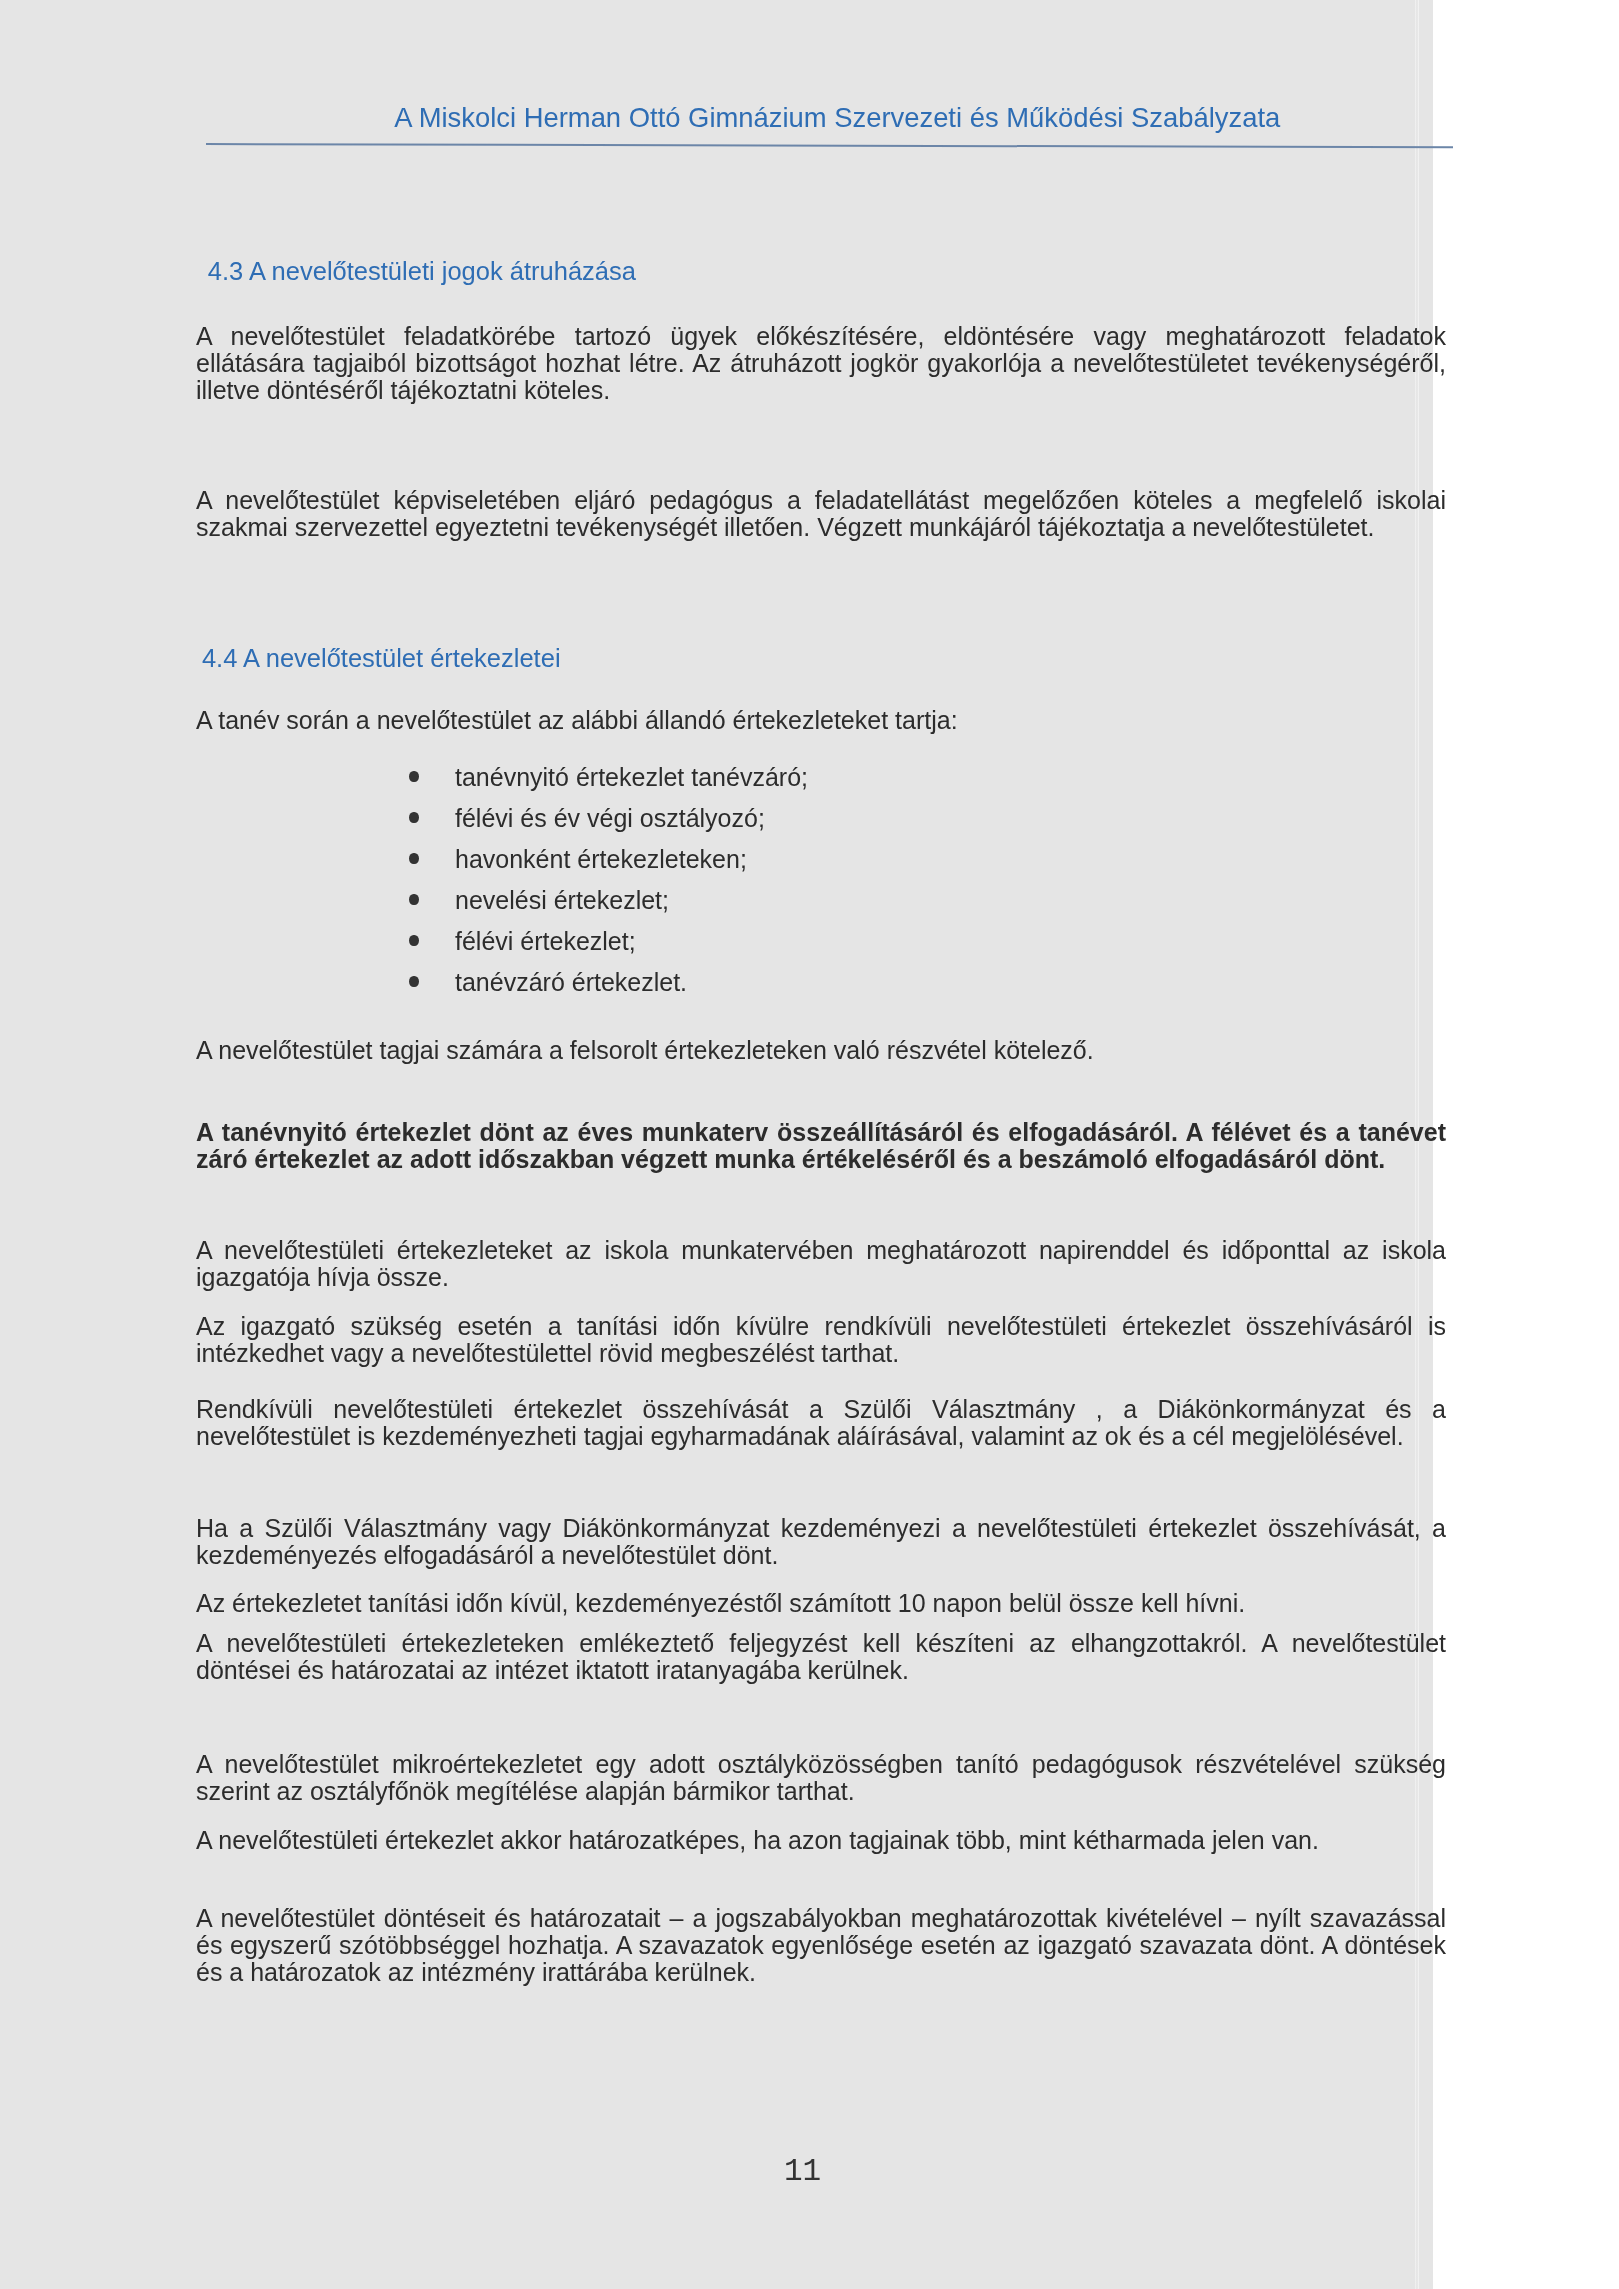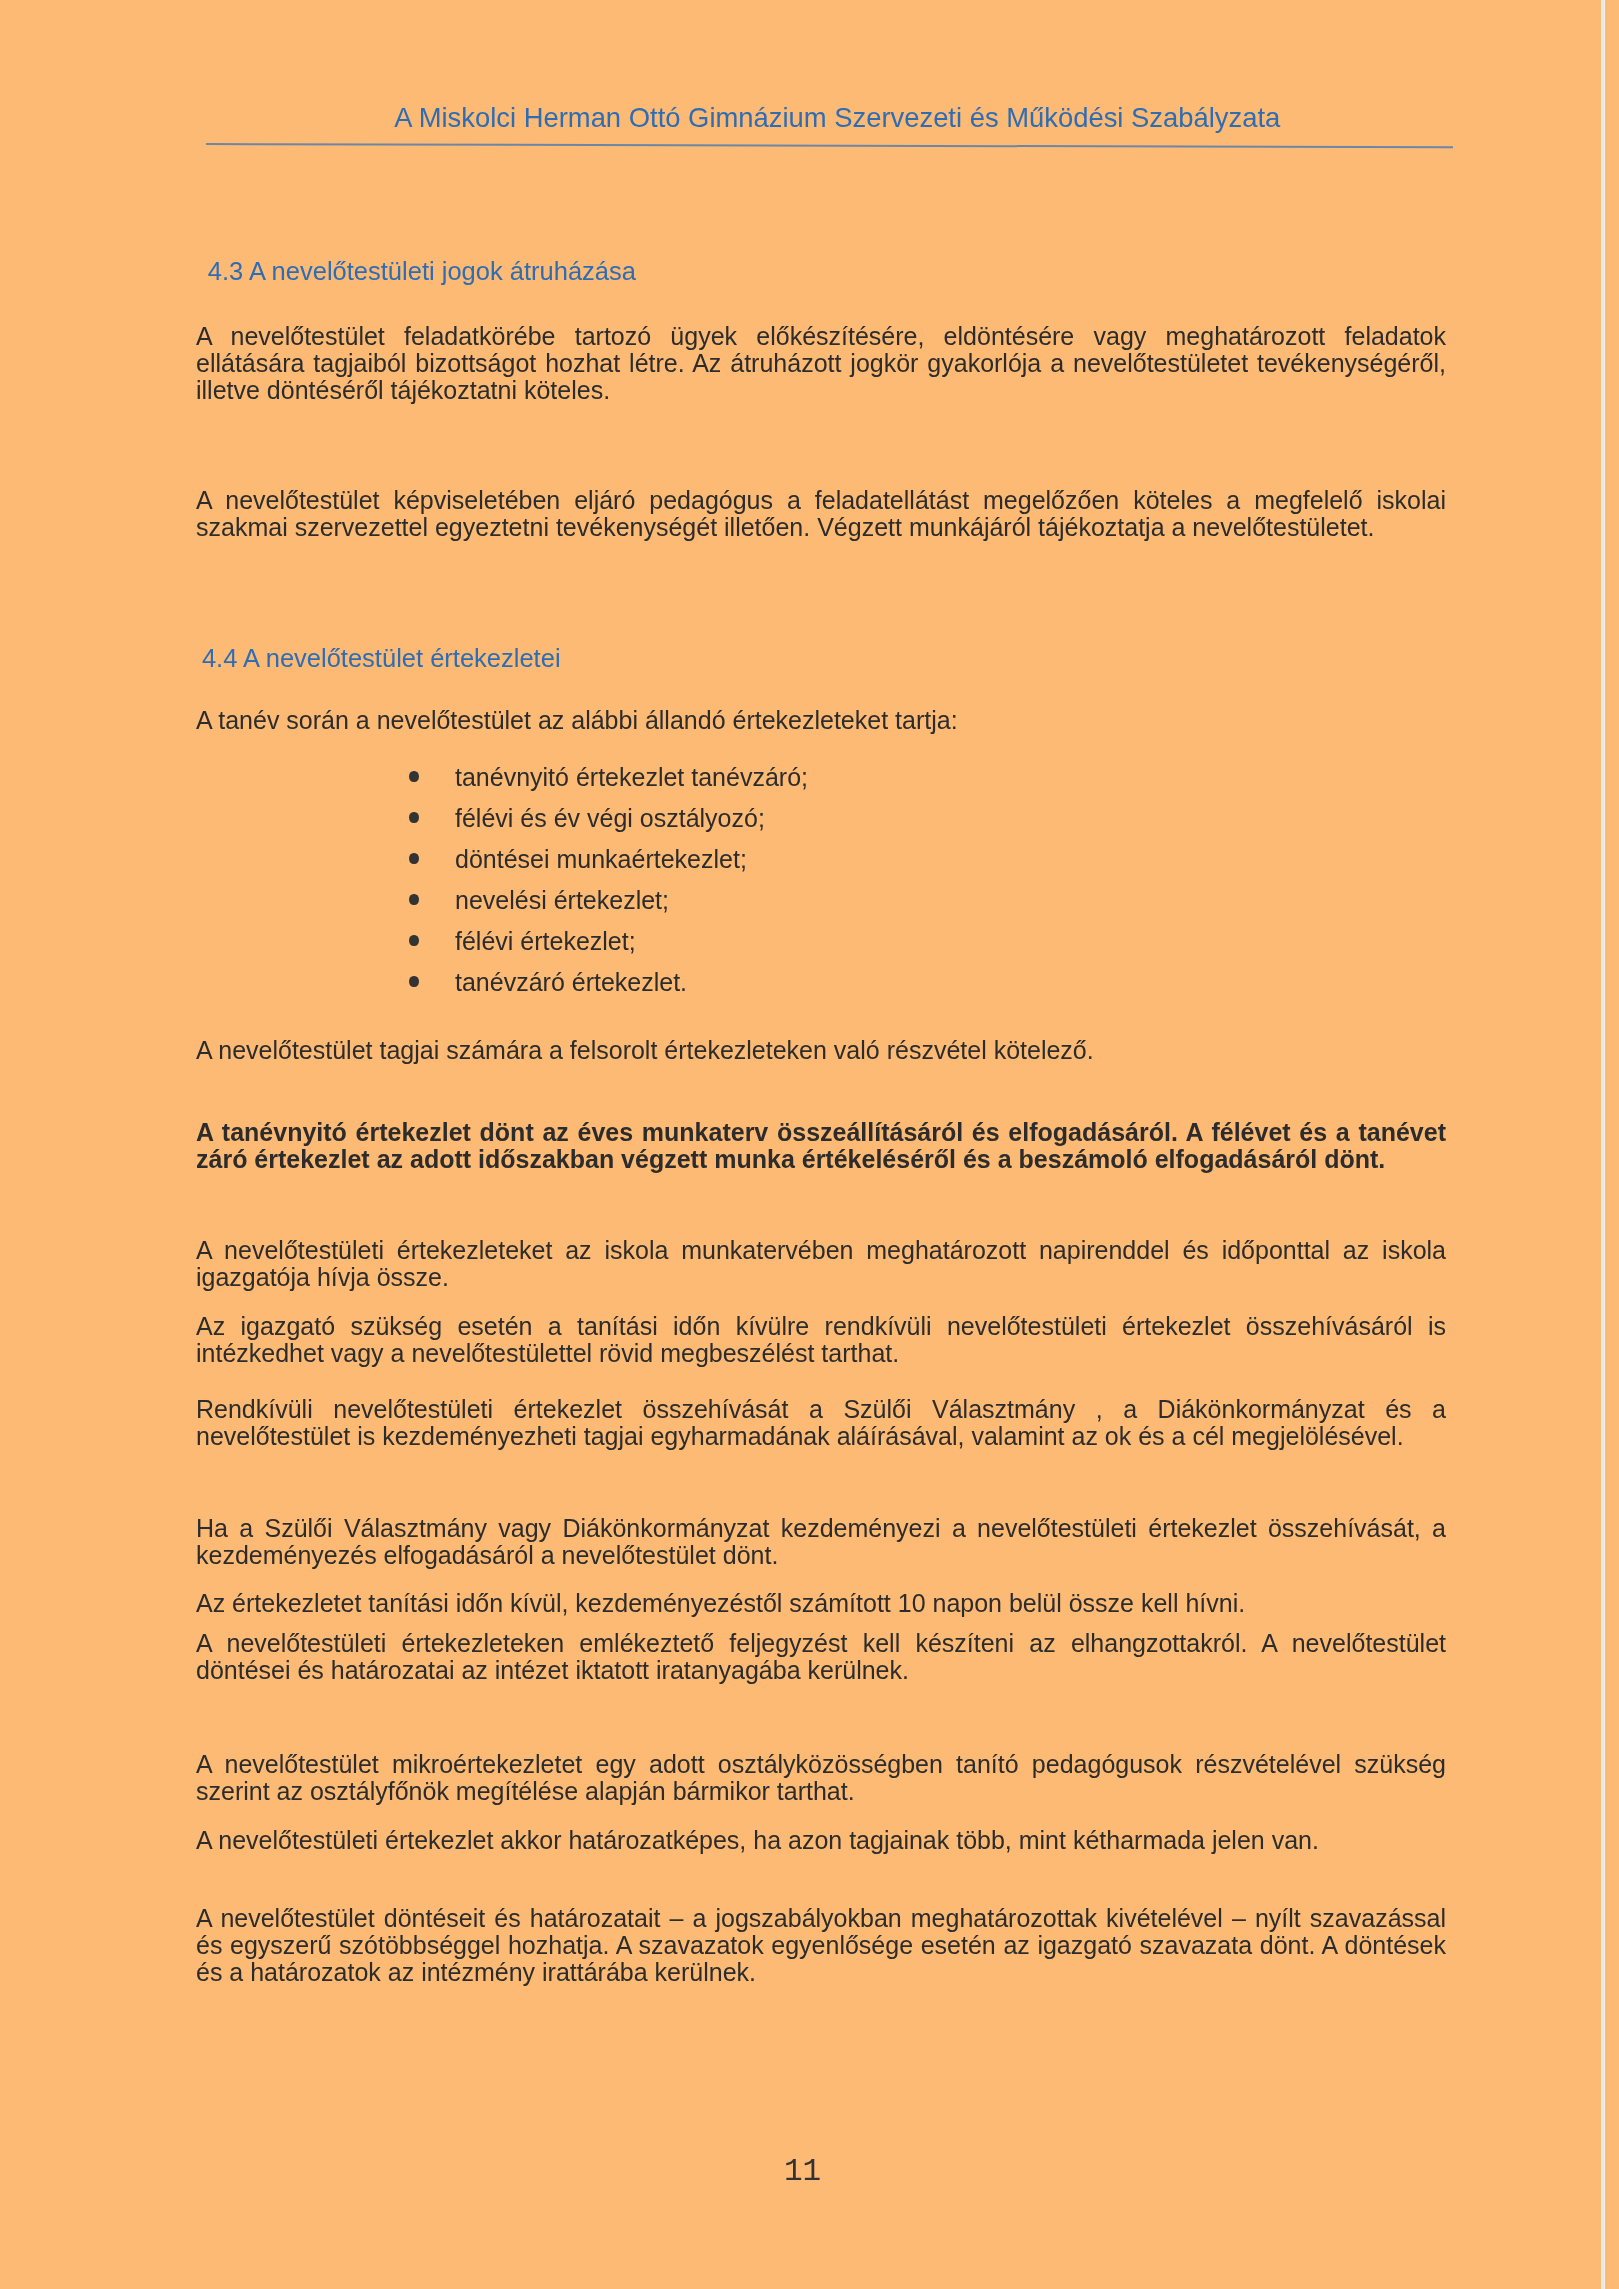--- a/index.html
+++ b/index.html
@@ -1,18 +1,18 @@
 <!DOCTYPE html>
 <html><head>
 <meta charset="utf-8">
 <style>
   html, body { margin: 0; padding: 0; background: #ffffff; }
   body { width: 1619px; height: 2290px; position: relative; overflow: hidden;
          font-family: "Liberation Sans", sans-serif; color: #2b2b2b; }
-  .page { position: absolute; left: 0; top: 0; width: 1619px; height: 2290px; background: #fdba74; }
+  .page { position: absolute; left: 0; top: 0; width: 1433px; height: 2290px; background: #e5e5e5; }
   .right-edge { position: absolute; right: 13.7px; top: 0; width: 3.9px; height: 2290px;
                 background: linear-gradient(to right, #f4f4f4, #e2e2e2, #f7f7f7); }
   .header { position: absolute; left: 206px; top: 102px; width: 1245px; }
   .header-title { font-size: 27.4px; color: #2e6db4; text-align: center; padding-left: 17.6px;
                   letter-spacing: 0px; white-space: nowrap; }
   .header-rule { position: absolute; left: 0; top: 41px; width: 1247px; height: 2px;
                  background: #6c86a8; transform: rotate(0.15deg); transform-origin: left center; }
   .content { position: absolute; left: 196px; top: 0; width: 1250px; }
   .heading { position: absolute; font-size: 25.5px; color: #2e6db4; white-space: nowrap; text-align: right; }
   .para { position: absolute; left: 0; width: 1250px; font-size: 25px; line-height: 27px;
@@ -43,21 +43,21 @@
     <div class="para last-left" style="top:323px;">A nevelőtestület feladatkörébe tartozó ügyek előkészítésére, eldöntésére vagy meghatározott feladatok ellátására tagjaiból bizottságot hozhat létre. Az átruházott jogkör gyakorlója a nevelőtestületet tevékenységéről, illetve döntéséről tájékoztatni köteles.</div>
     <div class="para last-left" style="top:487px;">A nevelőtestület képviseletében eljáró pedagógus a feladatellátást megelőzően köteles a megfelelő iskolai szakmai szervezettel egyeztetni tevékenységét illetően. Végzett munkájáról tájékoztatja a nevelőtestületet.</div>
 
     <div class="heading" style="top:644px; left:5.9px;">4.4  A nevelőtestület értekezletei</div>
 
     <div class="para last-left" style="top:707px;">A tanév során a nevelőtestület az alábbi állandó értekezleteket tartja:</div>
 
     <ul class="bullets">
       <li><span class="bullet-dot"></span><span>tanévnyitó értekezlet tanévzáró;</span></li>
       <li><span class="bullet-dot"></span><span>félévi és év végi osztályozó;</span></li>
-      <li><span class="bullet-dot"></span><span>döntései munkaértekezlet;</span></li>
+      <li><span class="bullet-dot"></span><span>havonként értekezleteken;</span></li>
       <li><span class="bullet-dot"></span><span>nevelési értekezlet;</span></li>
       <li><span class="bullet-dot"></span><span>félévi értekezlet;</span></li>
       <li><span class="bullet-dot"></span><span>tanévzáró értekezlet.</span></li>
     </ul>
 
     <div class="para last-left" style="top:1037px;">A nevelőtestület tagjai számára a felsorolt értekezleteken való részvétel kötelező.</div>
     <div class="para last-left" style="top:1119px;font-weight:bold;">A tanévnyitó értekezlet dönt az éves munkaterv összeállításáról és elfogadásáról. A félévet és a tanévet záró értekezlet az adott időszakban végzett munka értékeléséről és a beszámoló elfogadásáról dönt.</div>
     <div class="para last-left" style="top:1237px;">A nevelőtestületi értekezleteket az iskola munkatervében meghatározott napirenddel és időponttal az iskola igazgatója hívja össze.</div>
     <div class="para last-left" style="top:1313px;">Az igazgató szükség esetén a tanítási időn kívülre rendkívüli nevelőtestületi értekezlet összehívásáról is intézkedhet vagy a nevelőtestülettel rövid megbeszélést tarthat.</div>
     <div class="para last-left" style="top:1396px;">Rendkívüli nevelőtestületi értekezlet összehívását a Szülői Választmány , a Diákönkormányzat és a nevelőtestület is kezdeményezheti tagjai egyharmadának aláírásával, valamint az ok és a cél megjelölésével.</div>

